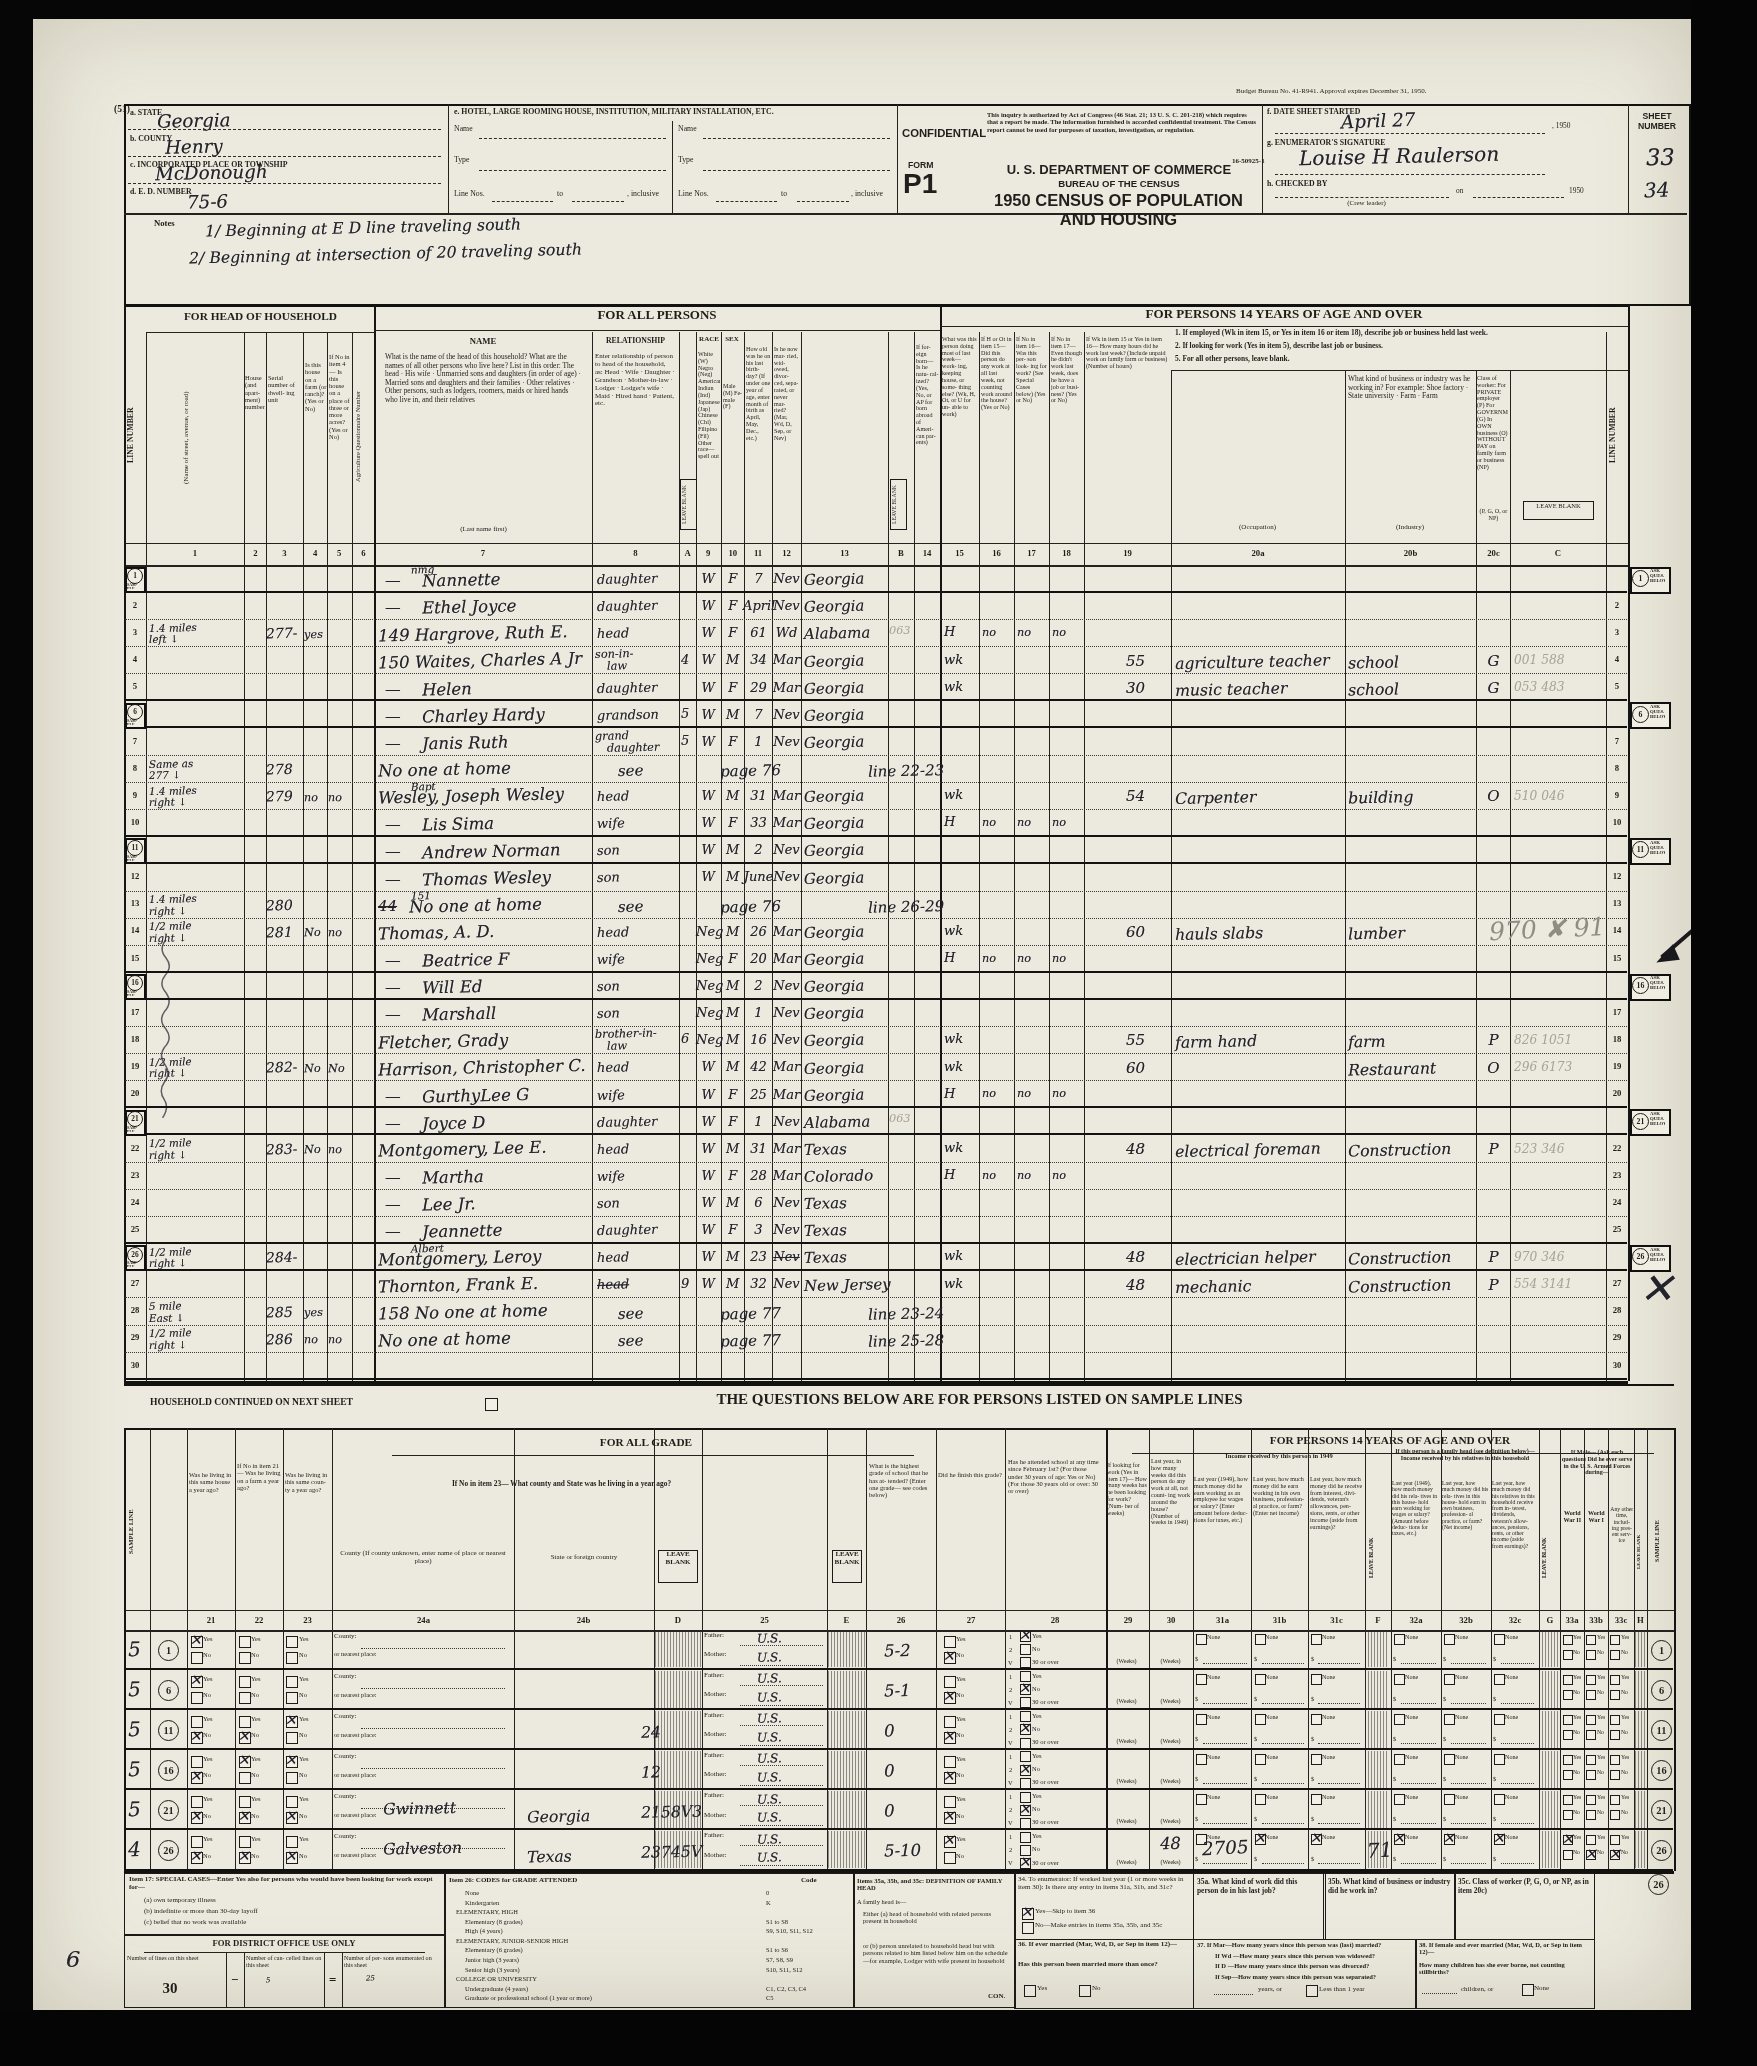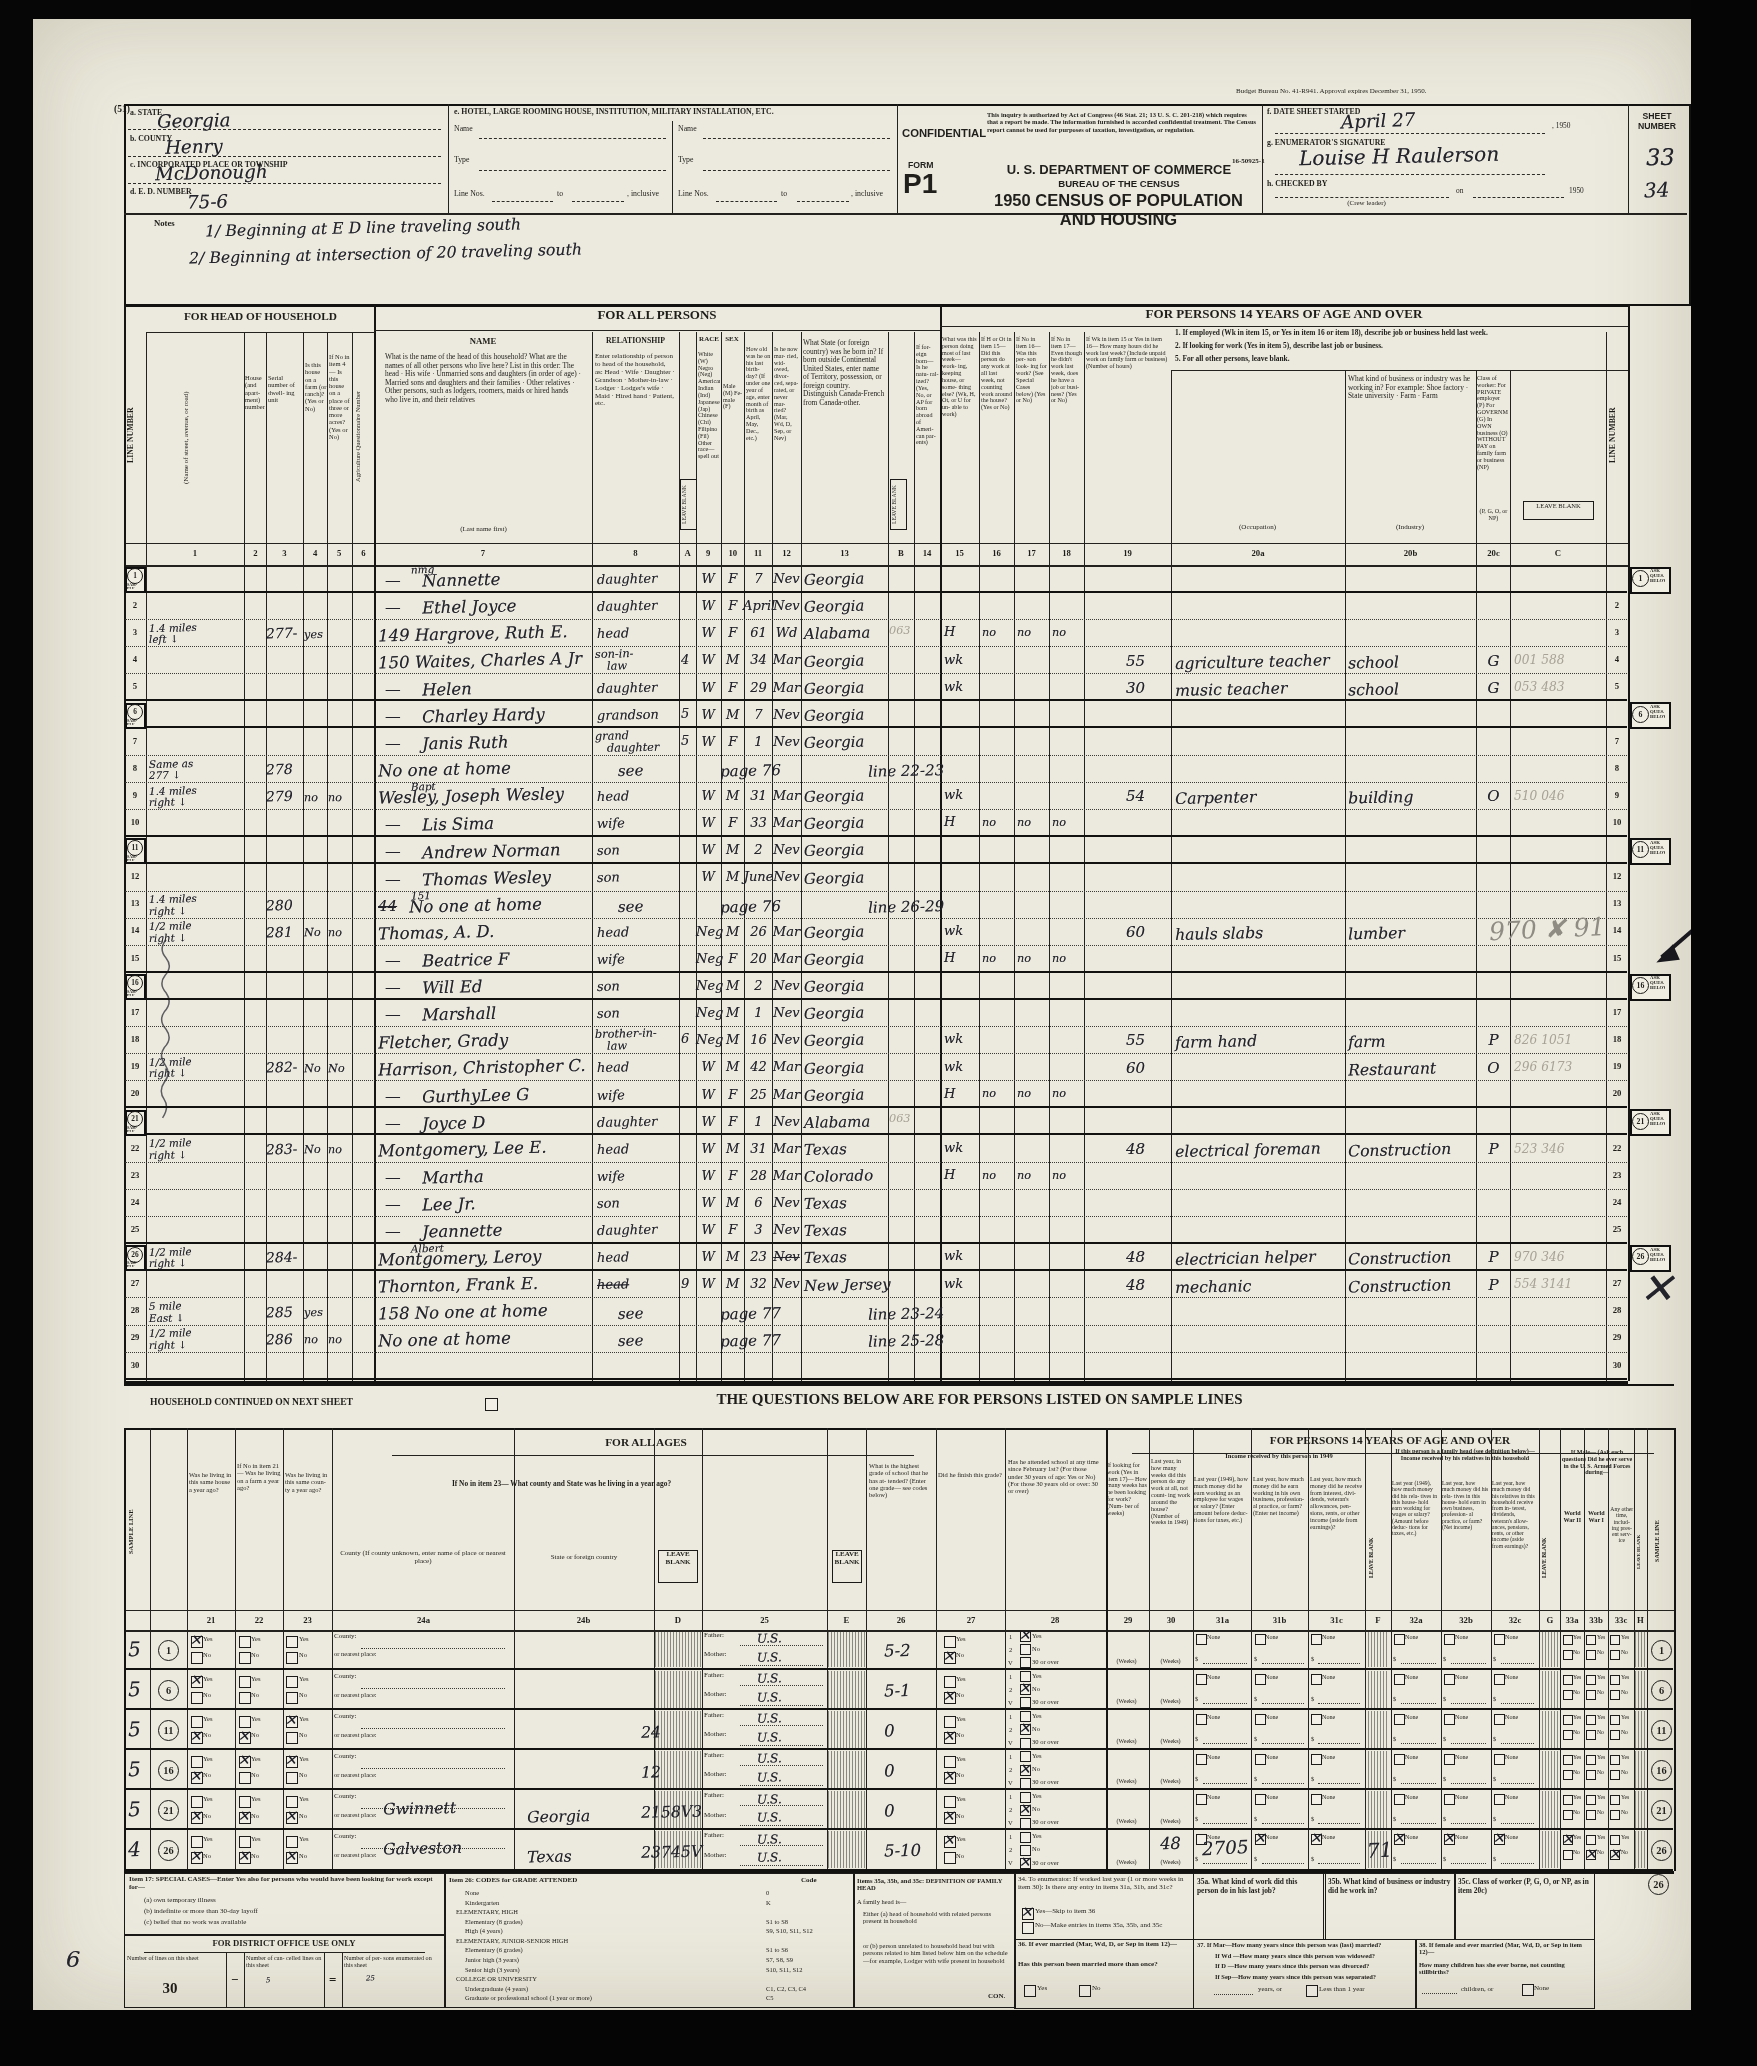--- a/index.html
+++ b/index.html
@@ -189,21 +189,20 @@
       <div class="pt h17" style="left: 385px; top: 353px; width: 197px; height: 161px; overflow: hidden;">What is the name of the head of this household?   What are the names of all other persons who live here?   List in this order:  The head · His wife · Unmarried sons and daughters (in order of age) · Married sons and daughters and their families · Other relatives · Other persons, such as lodgers, roomers, maids or hired hands who live in, and their relatives</div>
       <div class="pt h16 c" style="left: 385px; top: 526px; width: 197px;">(Last name first)</div>
       <div class="pt b h18 c" style="left: 592px; top: 336px; width: 87px;">RELATIONSHIP</div>
       <div class="pt h16" style="left: 595px; top: 353px; width: 80px; height: 174px; overflow: hidden;">Enter relationship of person to head of the household, as:  Head · Wife · Daughter · Grandson · Mother-in-law · Lodger · Lodger's wife · Maid · Hired hand · Patient, etc.</div>
       <div class="pt b h16 c" style="left: 695px; top: 336px; width: 28px;">RACE</div>
       <div class="pt h14" style="left: 698px; top: 351px; width: 22px; height: 178px; overflow: hidden;">White (W)  Negro (Neg)  American Indian (Ind)  Japanese (Jap)  Chinese (Chi)  Filipino (Fil)  Other race— spell out</div>
       <div class="pt b h16 c" style="left: 719px; top: 336px; width: 26px;">SEX</div>
       <div class="pt h14" style="left: 723px; top: 383px; width: 20px; height: 96px; overflow: hidden;">Male (M)   Fe- male (F)</div>
       <div class="pt h14" style="left: 746px; top: 346px; width: 24.4px; height: 187px; overflow: hidden;">How old was he on his last birth- day?  (If under one year of age, enter month of birth as April, May, Dec., etc.)</div>
       <div class="pt h14" style="left: 774px; top: 346px; width: 25px; height: 187px; overflow: hidden;">Is he now mar- ried, wid- owed, divor- ced, sepa- rated, or never mar- ried?  (Mar, Wd, D, Sep, or Nev)</div>
-      <div class="pt h17" style="left: 803px; top: 339px; width: 82px; height: 192px; overflow: hidden;">What State (or foreign country) was he born in?   If born outside Continental United States, enter name of Territory, possession, or foreign country.   Distinguish Canada-French from Canada-other.</div>
       <div class="pt h14" style="left: 916px; top: 344px; width: 22.6px; height: 187px; overflow: hidden;">If for- eign born— Is he natu- ral- ized?  (Yes, No, or AP for born abroad of Ameri- can par- ents)</div>
       <div class="pt h14" style="left: 942px; top: 336px; width: 35px; height: 196px; overflow: hidden;">What was this person doing most of last week— work- ing, keeping house, or some- thing else?  (Wk, H, Ot, or U for un- able to work)</div>
       <div class="pt h14" style="left: 981px; top: 336px; width: 31px; height: 196px; overflow: hidden;">If H or Ot in item 15— Did this person do any work at all last week, not counting work around the house?  (Yes or No)</div>
       <div class="pt h14" style="left: 1016px; top: 336px; width: 31px; height: 196px; overflow: hidden;">If No in item 16— Was this per- son look- ing for work?  (See Special Cases below)  (Yes or No)</div>
       <div class="pt h14" style="left: 1051px; top: 336px; width: 31px; height: 196px; overflow: hidden;">If No in item 17— Even though he didn't work last week, does he have a job or busi- ness?  (Yes or No)</div>
       <div class="pt h14" style="left: 1086px; top: 336px; width: 83px; height: 196px; overflow: hidden;">If Wk in item 15 or Yes in item 16— How many hours did he work last week?  (Include unpaid work on family farm or business)  (Number of hours)</div>
       <div class="pt h16 c" style="left: 1175px; top: 524px; width: 165px;">(Occupation)</div>
       <div class="pt h17" style="left: 1348px; top: 375px; width: 124px; height: 144px; overflow: hidden;">What kind of business or industry was he working in?    For example:   Shoe factory ·  State university ·  Farm ·  Farm</div>
       <div class="pt h16 c" style="left: 1348px; top: 524px; width: 124px;">(Industry)</div>
       <div class="pt h14" style="left: 1477px; top: 375px; width: 31px; height: 126px; overflow: hidden;">Class of worker:  For PRIVATE employer (P)  For GOVERNMENT (G)  In OWN business (O)  WITHOUT PAY on family farm or business (NP)</div>
@@ -716,21 +715,21 @@
       <div class="vl" style="left: 1391px; top: 1428px; height: 443px;"></div>
       <div class="vl" style="left: 1441px; top: 1428px; height: 443px;"></div>
       <div class="vl" style="left: 1491px; top: 1428px; height: 443px;"></div>
       <div class="vl" style="left: 1539px; top: 1428px; height: 443px;"></div>
       <div class="vl" style="left: 1560px; top: 1428px; height: 443px;"></div>
       <div class="vl" style="left: 1584px; top: 1428px; height: 443px;"></div>
       <div class="vl" style="left: 1608px; top: 1428px; height: 443px;"></div>
       <div class="vl" style="left: 1634px; top: 1428px; height: 443px;"></div>
       <div class="vl" style="left: 1647px; top: 1428px; height: 443px;"></div>
       <div class="vlh" style="left: 1674px; top: 1428px; height: 443px;"></div>
-      <div class="pt b h26 c" style="left: 187px; top: 1436px; width: 918px;">FOR ALL AGES</div>
+      <div class="pt b h26 c" style="left: 187px; top: 1436px; width: 918px;">FOR ALL GRADE</div>
       <div class="hl" style="left: 392px; top: 1455px; width: 522px; height: 1.3px;"></div>
       <div class="pt b h26 c" style="left: 1106px; top: 1434px; width: 568px;">FOR PERSONS 14 YEARS OF AGE AND OVER</div>
       <div class="hl" style="left: 1132px; top: 1453px; width: 522px; height: 1.3px;"></div>
       <div class="pt b h15 vt c" style="left: 127px; top: 1471px; width: 20px; height: 122px; overflow: hidden;">SAMPLE LINE</div>
       <div class="pt h15" style="left: 189px; top: 1471px; width: 44px; height: 131px; overflow: hidden;">Was he living in this same house a year ago?</div>
       <div class="pt h15" style="left: 237px; top: 1462px; width: 44px; height: 139px; overflow: hidden;">If No in item 21— Was he living on a farm a year ago?</div>
       <div class="pt h15" style="left: 285px; top: 1471px; width: 45px; height: 131px; overflow: hidden;">Was he living in this same coun- ty a year ago?</div>
       <div class="pt b h17 c" style="left: 348px; top: 1480px; width: 427px;">If No in item 23— What county and State was he living in a year ago?</div>
       <div class="pt h16 c" style="left: 335px; top: 1550px; width: 176px; height: 52px; overflow: hidden;">County  (If county unknown, enter name of place or nearest place)</div>
       <div class="pt h16 c" style="left: 518px; top: 1554px; width: 132px; height: 44px; overflow: hidden;">State or foreign country</div>

